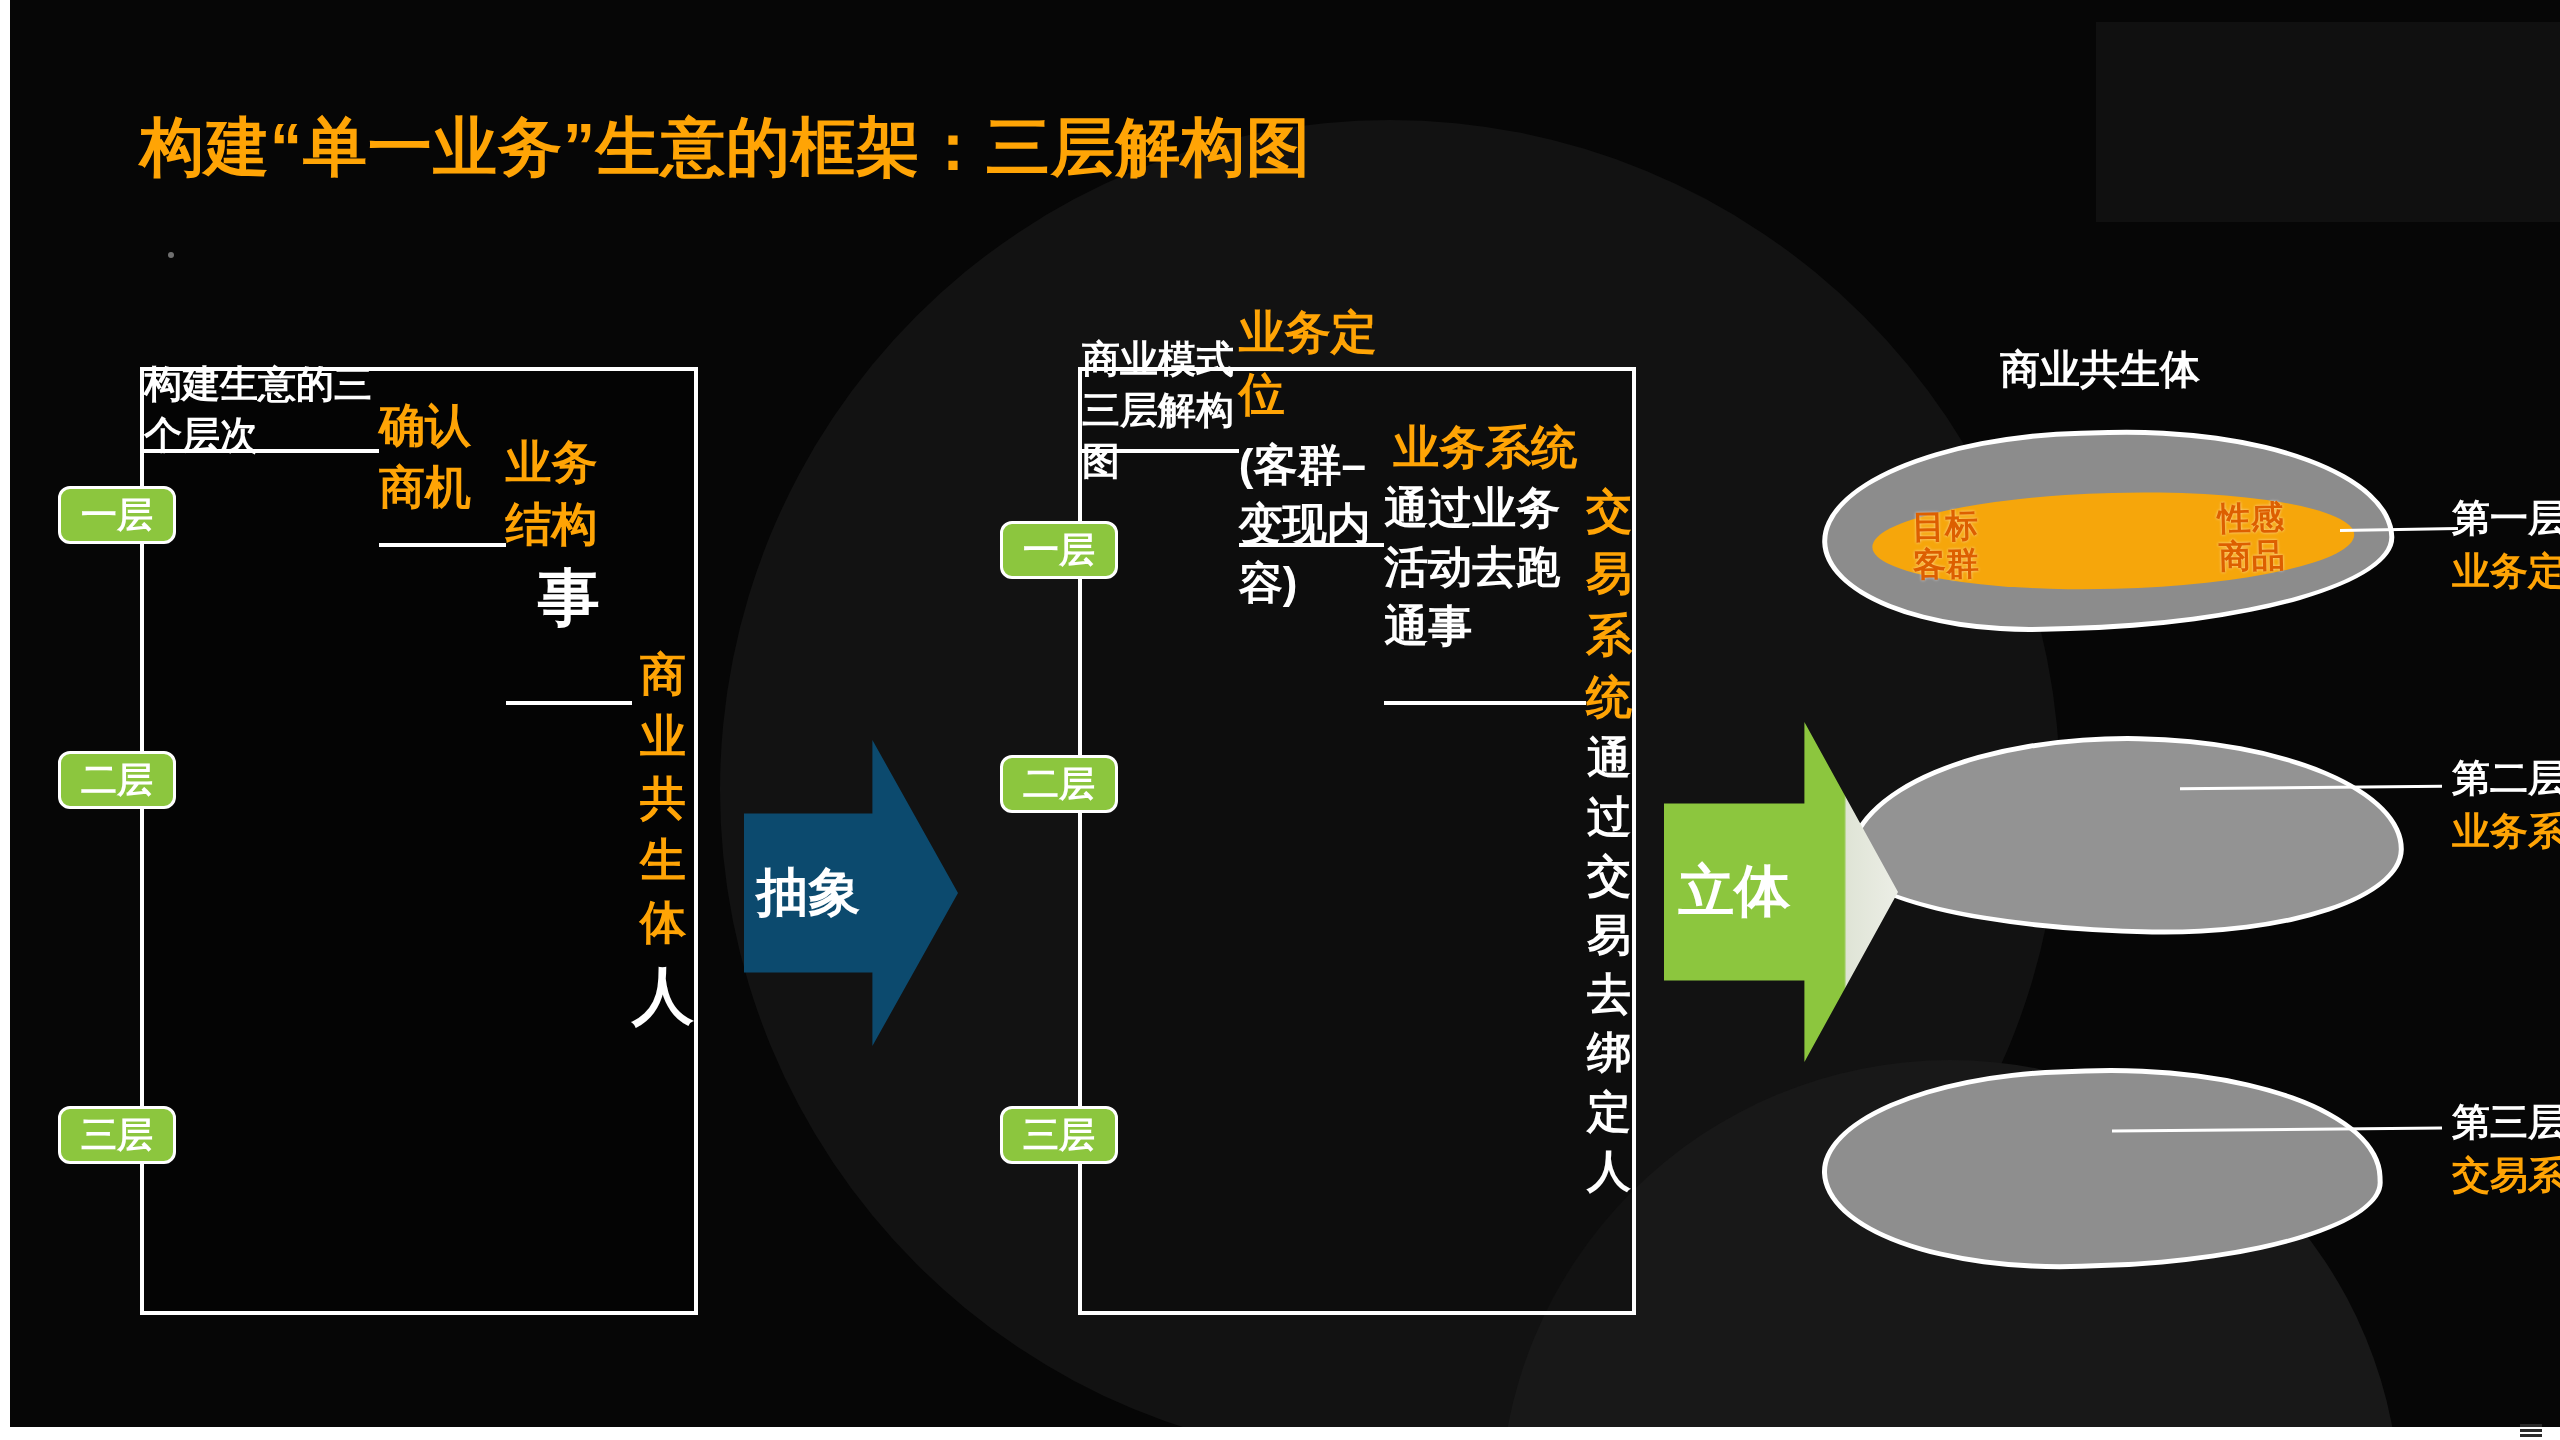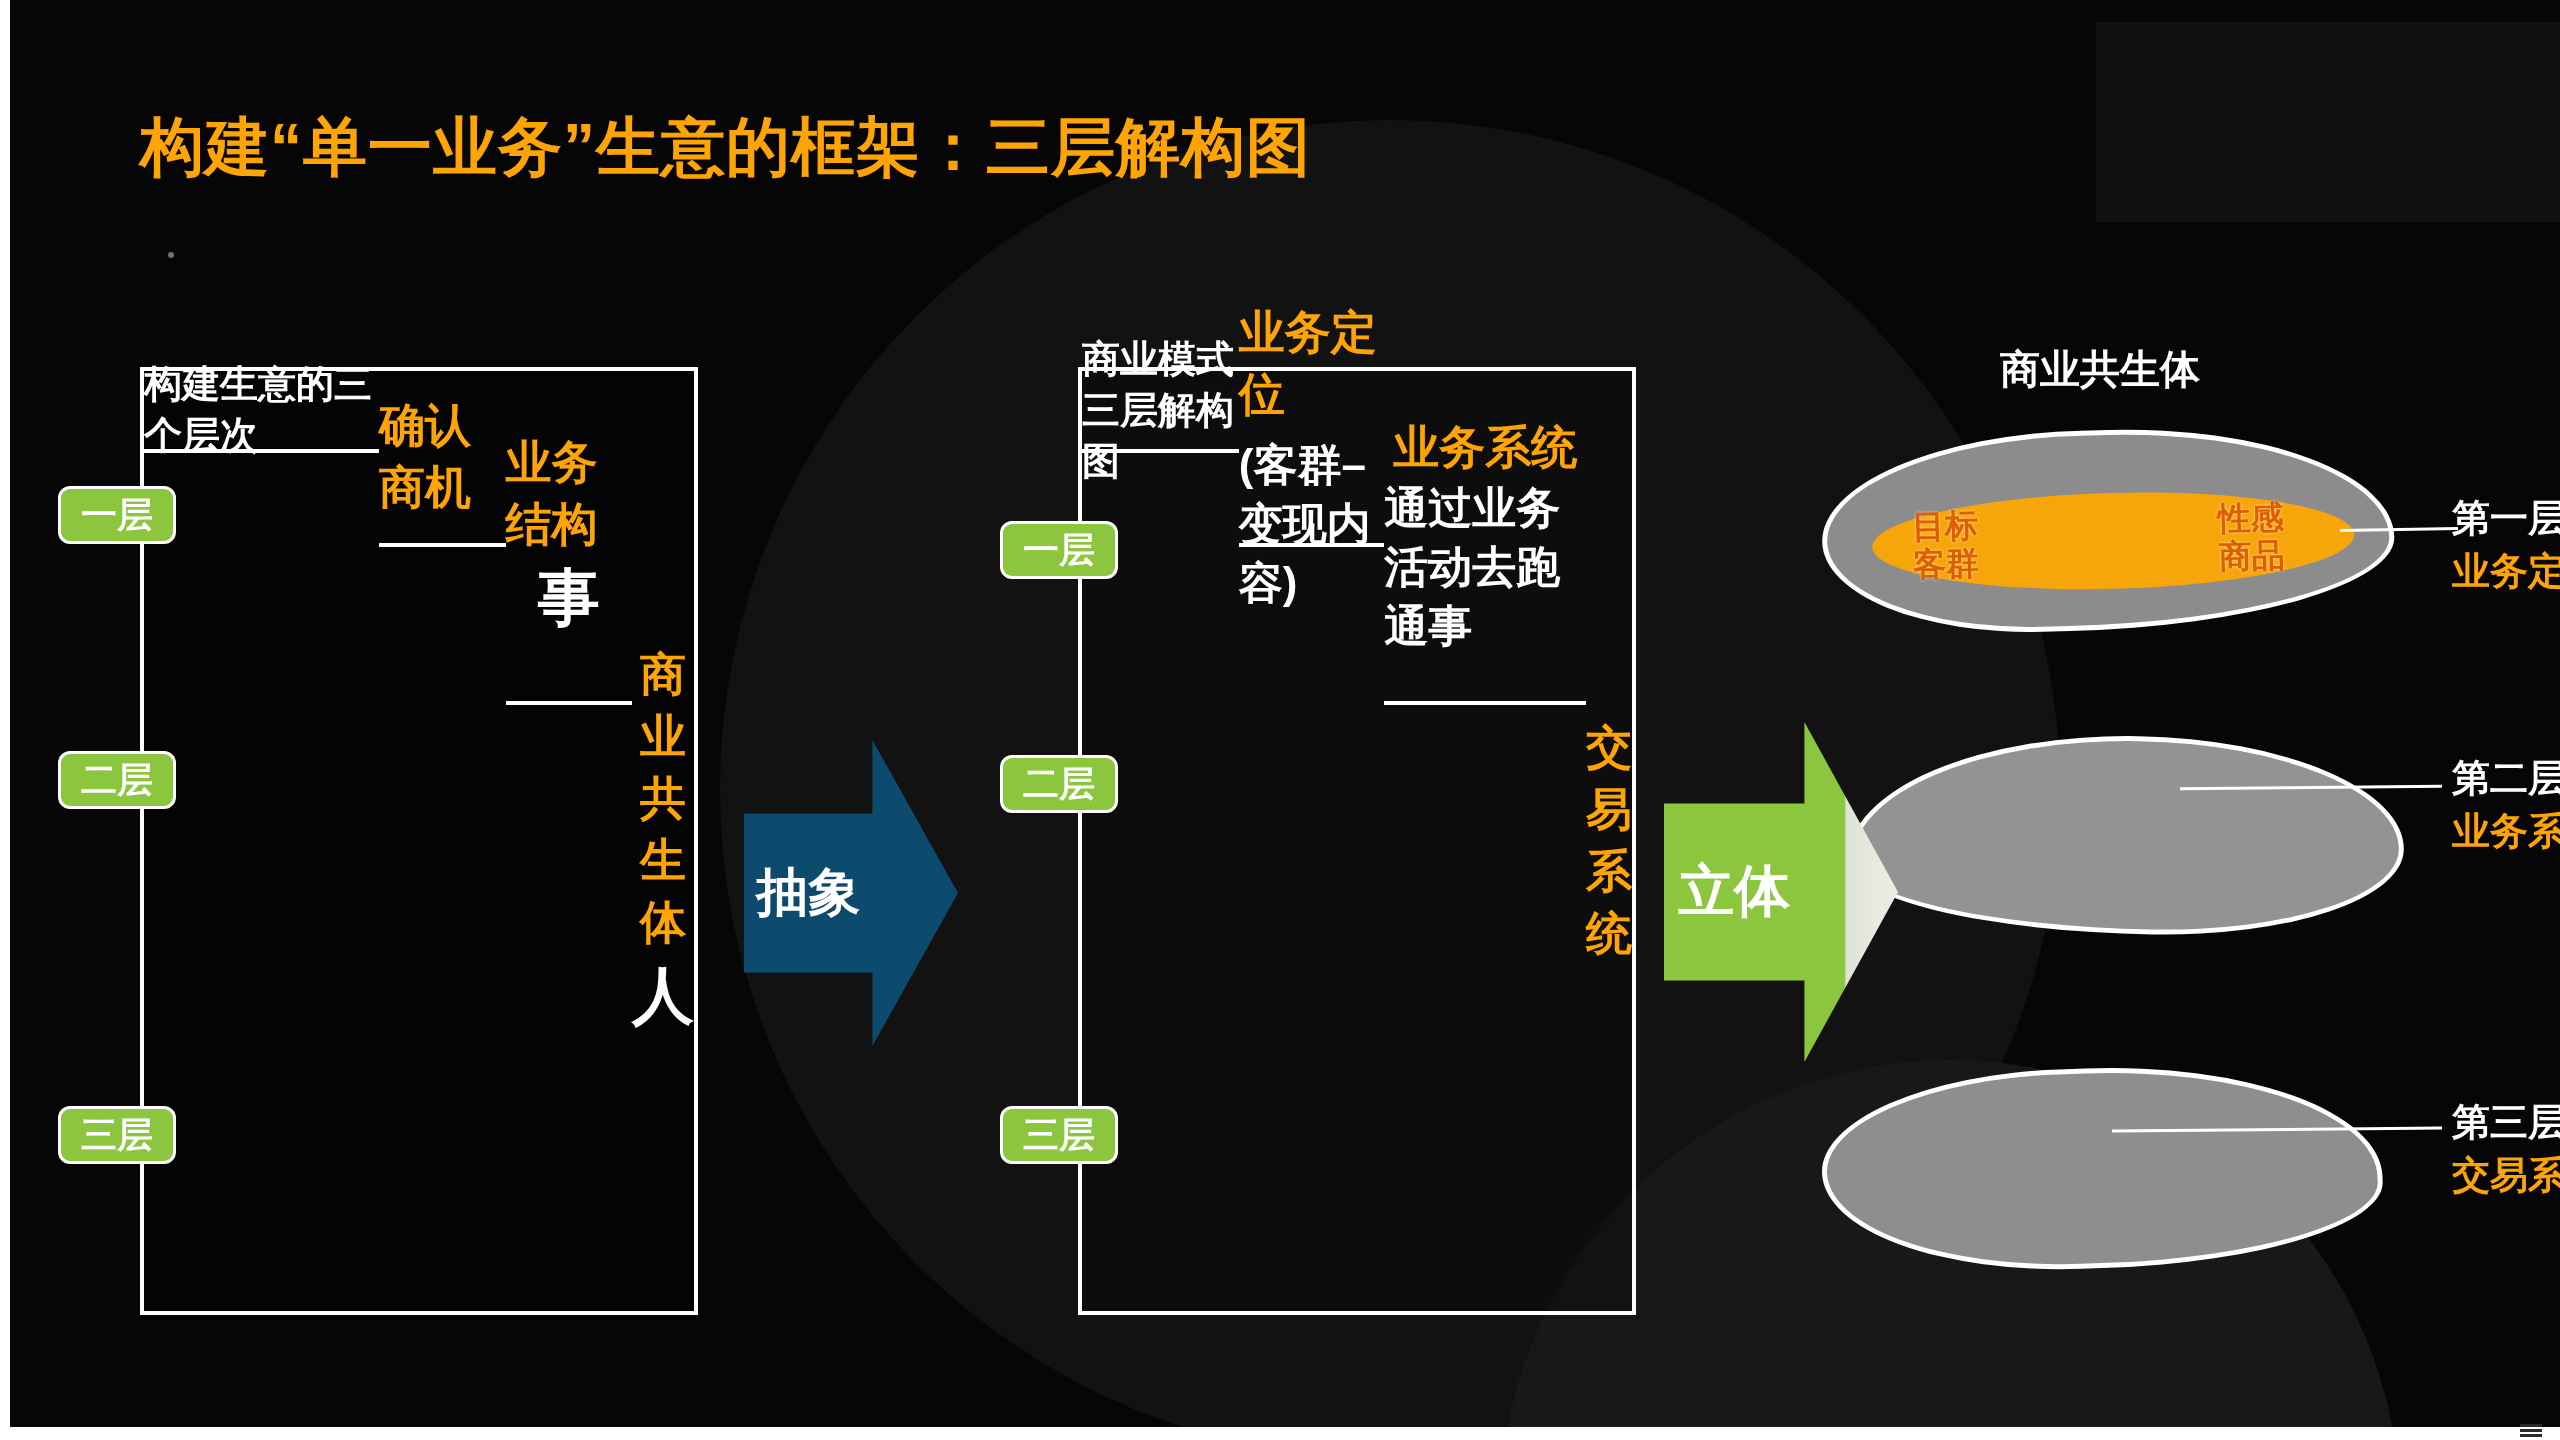--- a/index.html
+++ b/index.html
@@ -146,20 +146,21 @@
     <div class="row h1">
       <div class="row-title">业务定位</div>
       <div class="row-sub">(客群–变现内容)</div>
     </div>
     <div class="row h2">
       <div class="row-title">业务系统</div>
       <div class="row-sub">通过业务活动去跑通事</div>
     </div>
     <div class="row h3">
       <div class="row-title">交易系统</div>
+      <div class="row-sub">通过交易去绑定人</div>
     </div>
   </div>
 
   <div class="badge b-l1">一层</div>
   <div class="badge b-l2">二层</div>
   <div class="badge b-l3">三层</div>
   <div class="badge b-m1">一层</div>
   <div class="badge b-m2">二层</div>
   <div class="badge b-m3">三层</div>
 

